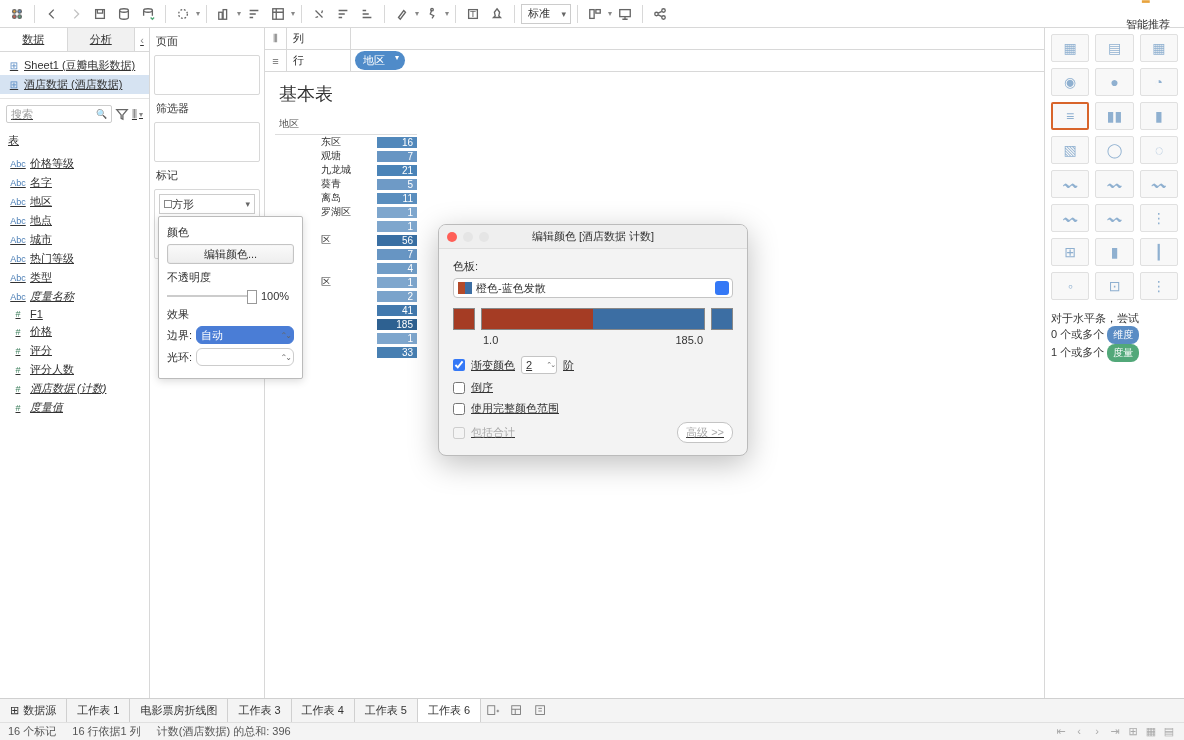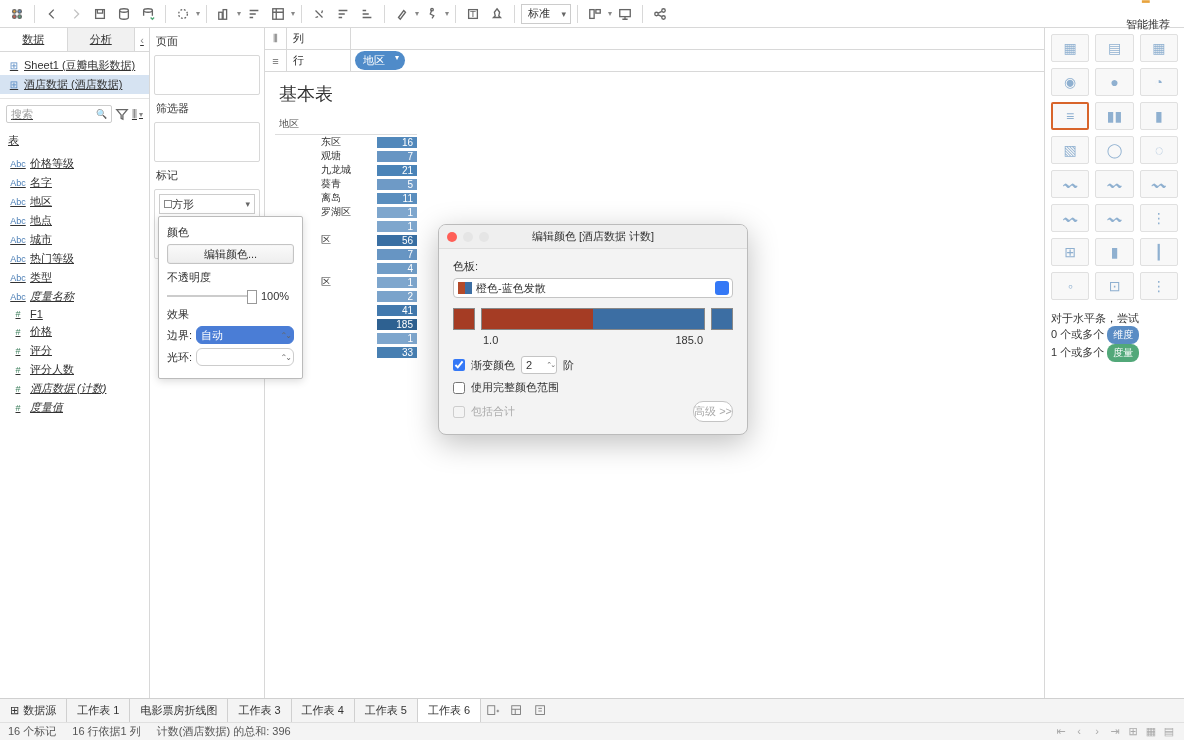--- a/index.html
+++ b/index.html
@@ -95,27 +95,27 @@
 .dlg-body { padding:10px 14px 12px; }
 .dlg-lbl { font-weight:500; margin-bottom:4px; }
 .palette-sel { border:1px solid #c4c4c4; height:20px; border-radius:4px; background:#fff; display:flex; align-items:center; padding:0 4px; gap:4px; position:relative; margin-bottom:10px; }
 .palette-sel::after { content:""; position:absolute; right:3px; width:14px; height:14px; background:#3478f6; border-radius:3px; }
 .palette-sw { width:14px; height:12px; background:linear-gradient(90deg,#b34a2a 50%,#3c6ea3 50%); }
 .gradient-row { display:flex; align-items:center; gap:6px; margin-bottom:4px; }
 .gr-end { width:22px; height:22px; border:1px solid #888; }
 .gr-end.l { background:#a53c24; } .gr-end.r { background:#3c6ea3; }
 .gr-bar { flex:1; height:22px; border:1px solid #888; background:linear-gradient(90deg,#a53c24 0%,#a53c24 50%,#3c6ea3 50%,#3c6ea3 100%); }
 .gr-labels { display:flex; justify-content:space-between; font-size:10px; padding:0 30px; margin-bottom:10px; }
-.dlg-checks { display:flex; flex-direction:column; gap:6px; }
+.dlg-checks { display:flex; flex-direction:column; gap:6px;text-decoration:underline; }
 .dlg-check { display:flex; align-items:center; gap:6px; }
 .dlg-check input[type=checkbox]{ width:12px; height:12px; accent-color:#3478f6; }
 .dlg-check.dis { color:#aaa; }
 .dlg-stepper { width:36px; height:18px; border:1px solid #c4c4c4; border-radius:3px; display:flex; align-items:center; padding:0 12px 0 4px; position:relative; background:#fff; }
 .dlg-stepper::after { content:"⌃⌄"; position:absolute; right:2px; font-size:7px; letter-spacing:-2px; color:#666; line-height:6px; }
-.dlg-adv { margin-left:auto; border:1px solid #c4c4c4; background:#fff; border-radius:10px; padding:2px 0; }
+.dlg-adv { margin-left:auto; border:1px solid #c4c4c4; background:#fff; border-radius:10px; padding:2px 8px; }
 .dlg-btns { display:flex; gap:6px; margin-top:14px; }
 .dlg-btn { flex:1; height:20px; border:1px solid #c4c4c4; background:#fff; border-radius:4px; display:flex; align-items:center; justify-content:center; }
 .dlg-btn.primary { background:#3478f6; color:#fff; border-color:#3478f6; }
 .spacer { flex:1; }
 </style>
 </head>
 <body>
 
 <div class="toolbar">
   <div class="tb-icon">
@@ -573,20 +573,24 @@
       <div class="dlg-check">
         <input type="checkbox" checked="" style="">
         <span>渐变颜色</span>
         <div class="dlg-stepper">
             <span>2</span>
           </div>
         <span>阶</span>
       </div>
       <div class="dlg-check">
           <input type="checkbox" style="">
+          <span>倒序</span>
+        </div>
+      <div class="dlg-check">
+          <input type="checkbox" style="">
           <span>使用完整颜色范围</span>
         </div>
       <div class="dlg-check dis" style="align-items:center">
         <input type="checkbox" disabled="" style="">
           <span>包括合计</span>
         <div class="dlg-adv"><span>高级 &gt;&gt;</span></div>
       </div>
     </div>
   </div>
 </div>

